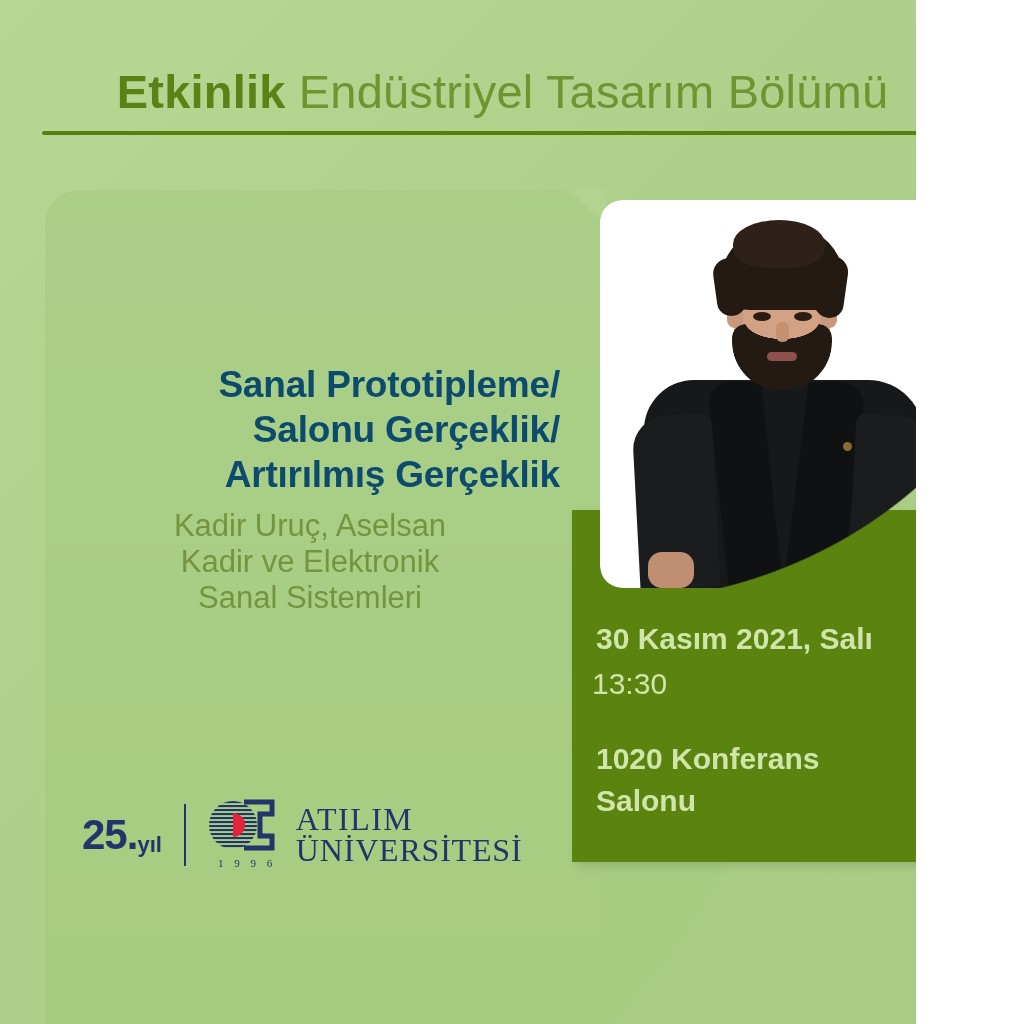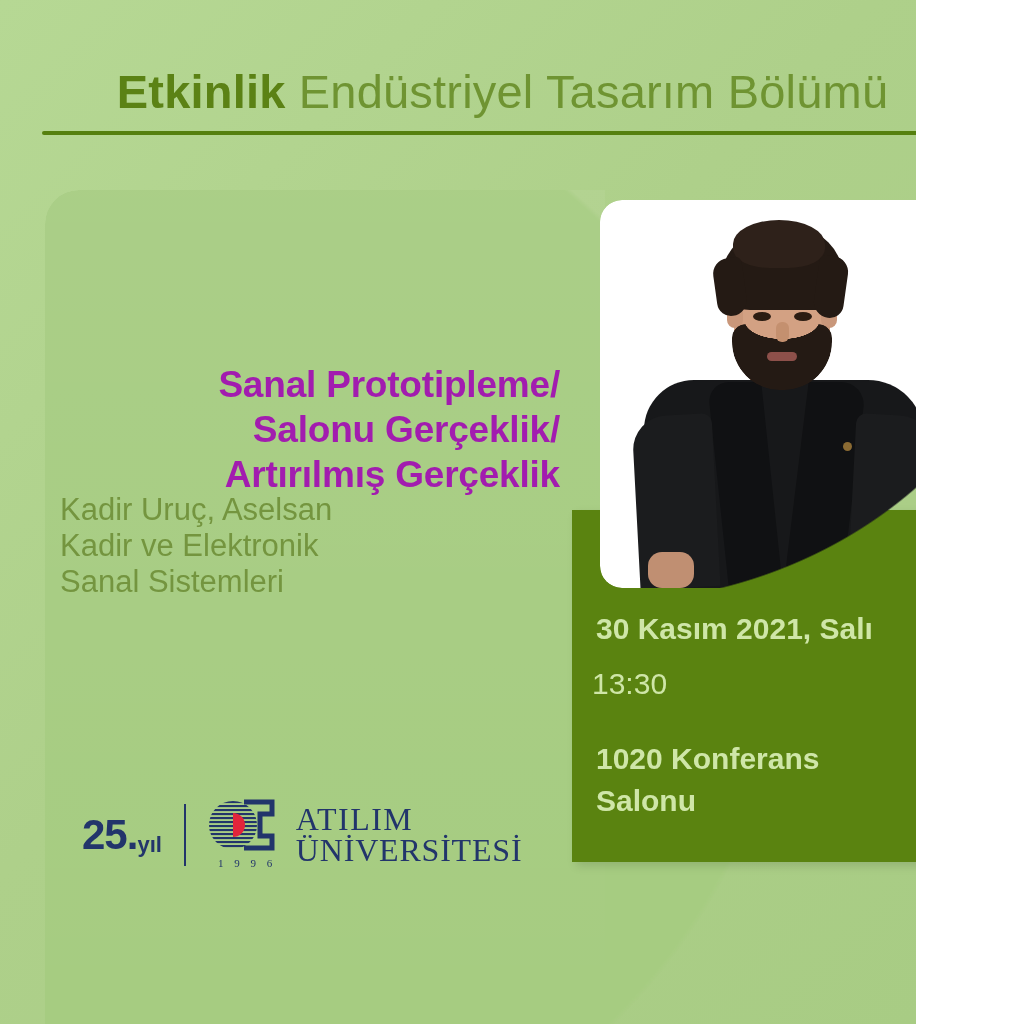--- a/index.html
+++ b/index.html
@@ -85,32 +85,32 @@
     position: absolute;
     left: 60px;
     top: 362px;
     width: 500px;
     text-align: right;
   }
   .title-line {
     font-size: 37px;
     line-height: 45px;
     font-weight: bold;
-    color: #a21caf;
+    color: #0c4a6e;
     letter-spacing: -0.2px;
     white-space: nowrap;
     text-align: right;
   }
 
   .speaker-block {
     position: absolute;
     left: 60px;
-    top: 492px;
+    top: 508px;
     width: 500px;
-    text-align: left;
+    text-align: center;
   }
   .speaker-line {
     font-size: 31px;
     line-height: 36px;
     font-weight: normal;
     color: #74953f;
     white-space: nowrap;
   }
 
   
@@ -119,21 +119,21 @@
     left: 572px;
     top: 510px;
     width: 372px;
     height: 352px;
     background: #5a8310;
     box-shadow: 4px 4px 9px rgba(0,0,0,0.13);
   }
   .info-date {
     position: absolute;
     left: 24px;
-    top: 100px;
+    top: 110px;
     font-size: 30px;
     line-height: 38px;
     font-weight: bold;
     color: #cfe6a8;
     white-space: nowrap;
   }
   .info-time {
     position: absolute;
     left: 20px;
     top: 155px;

